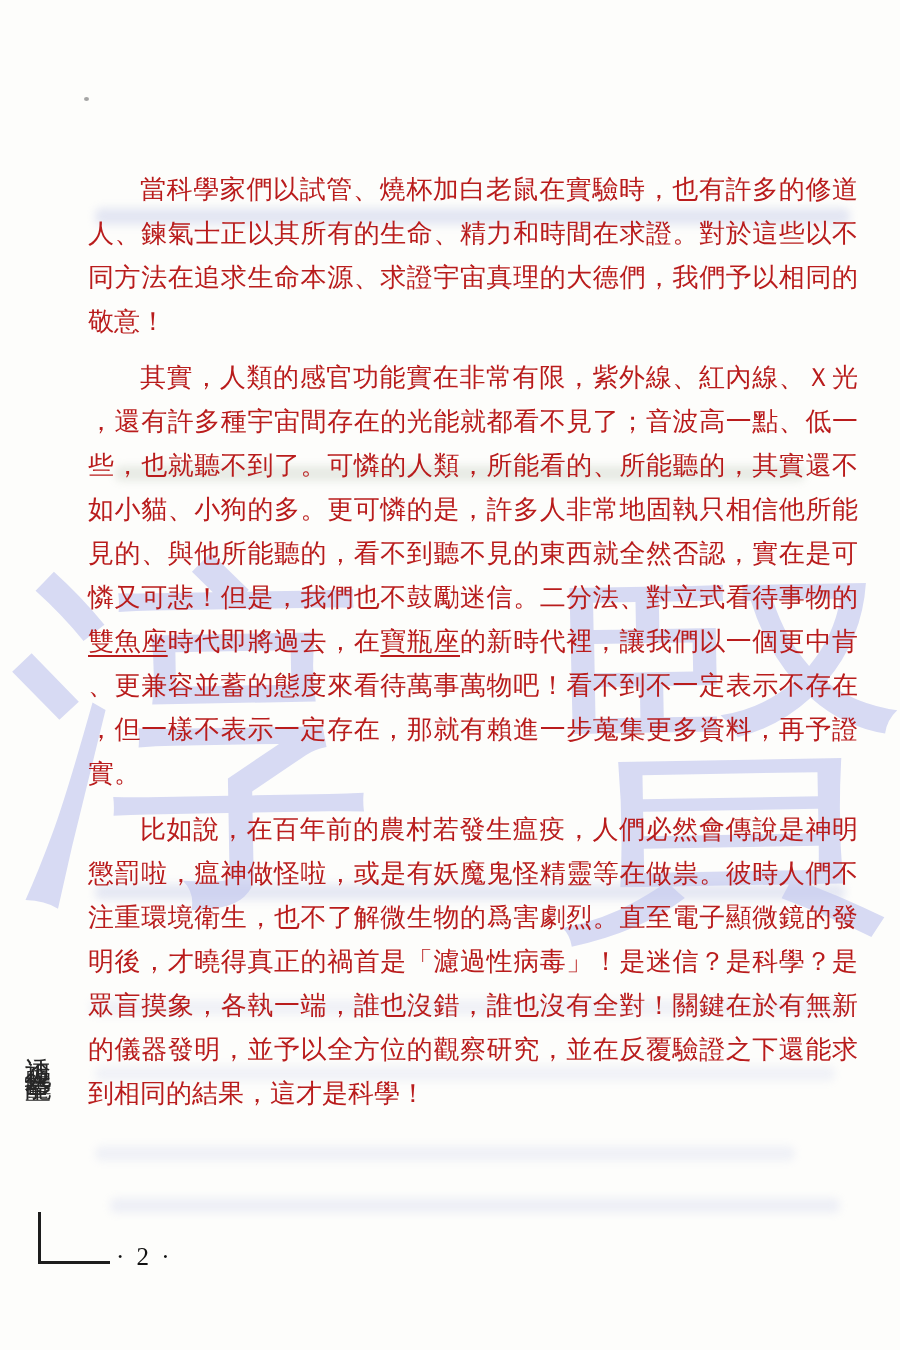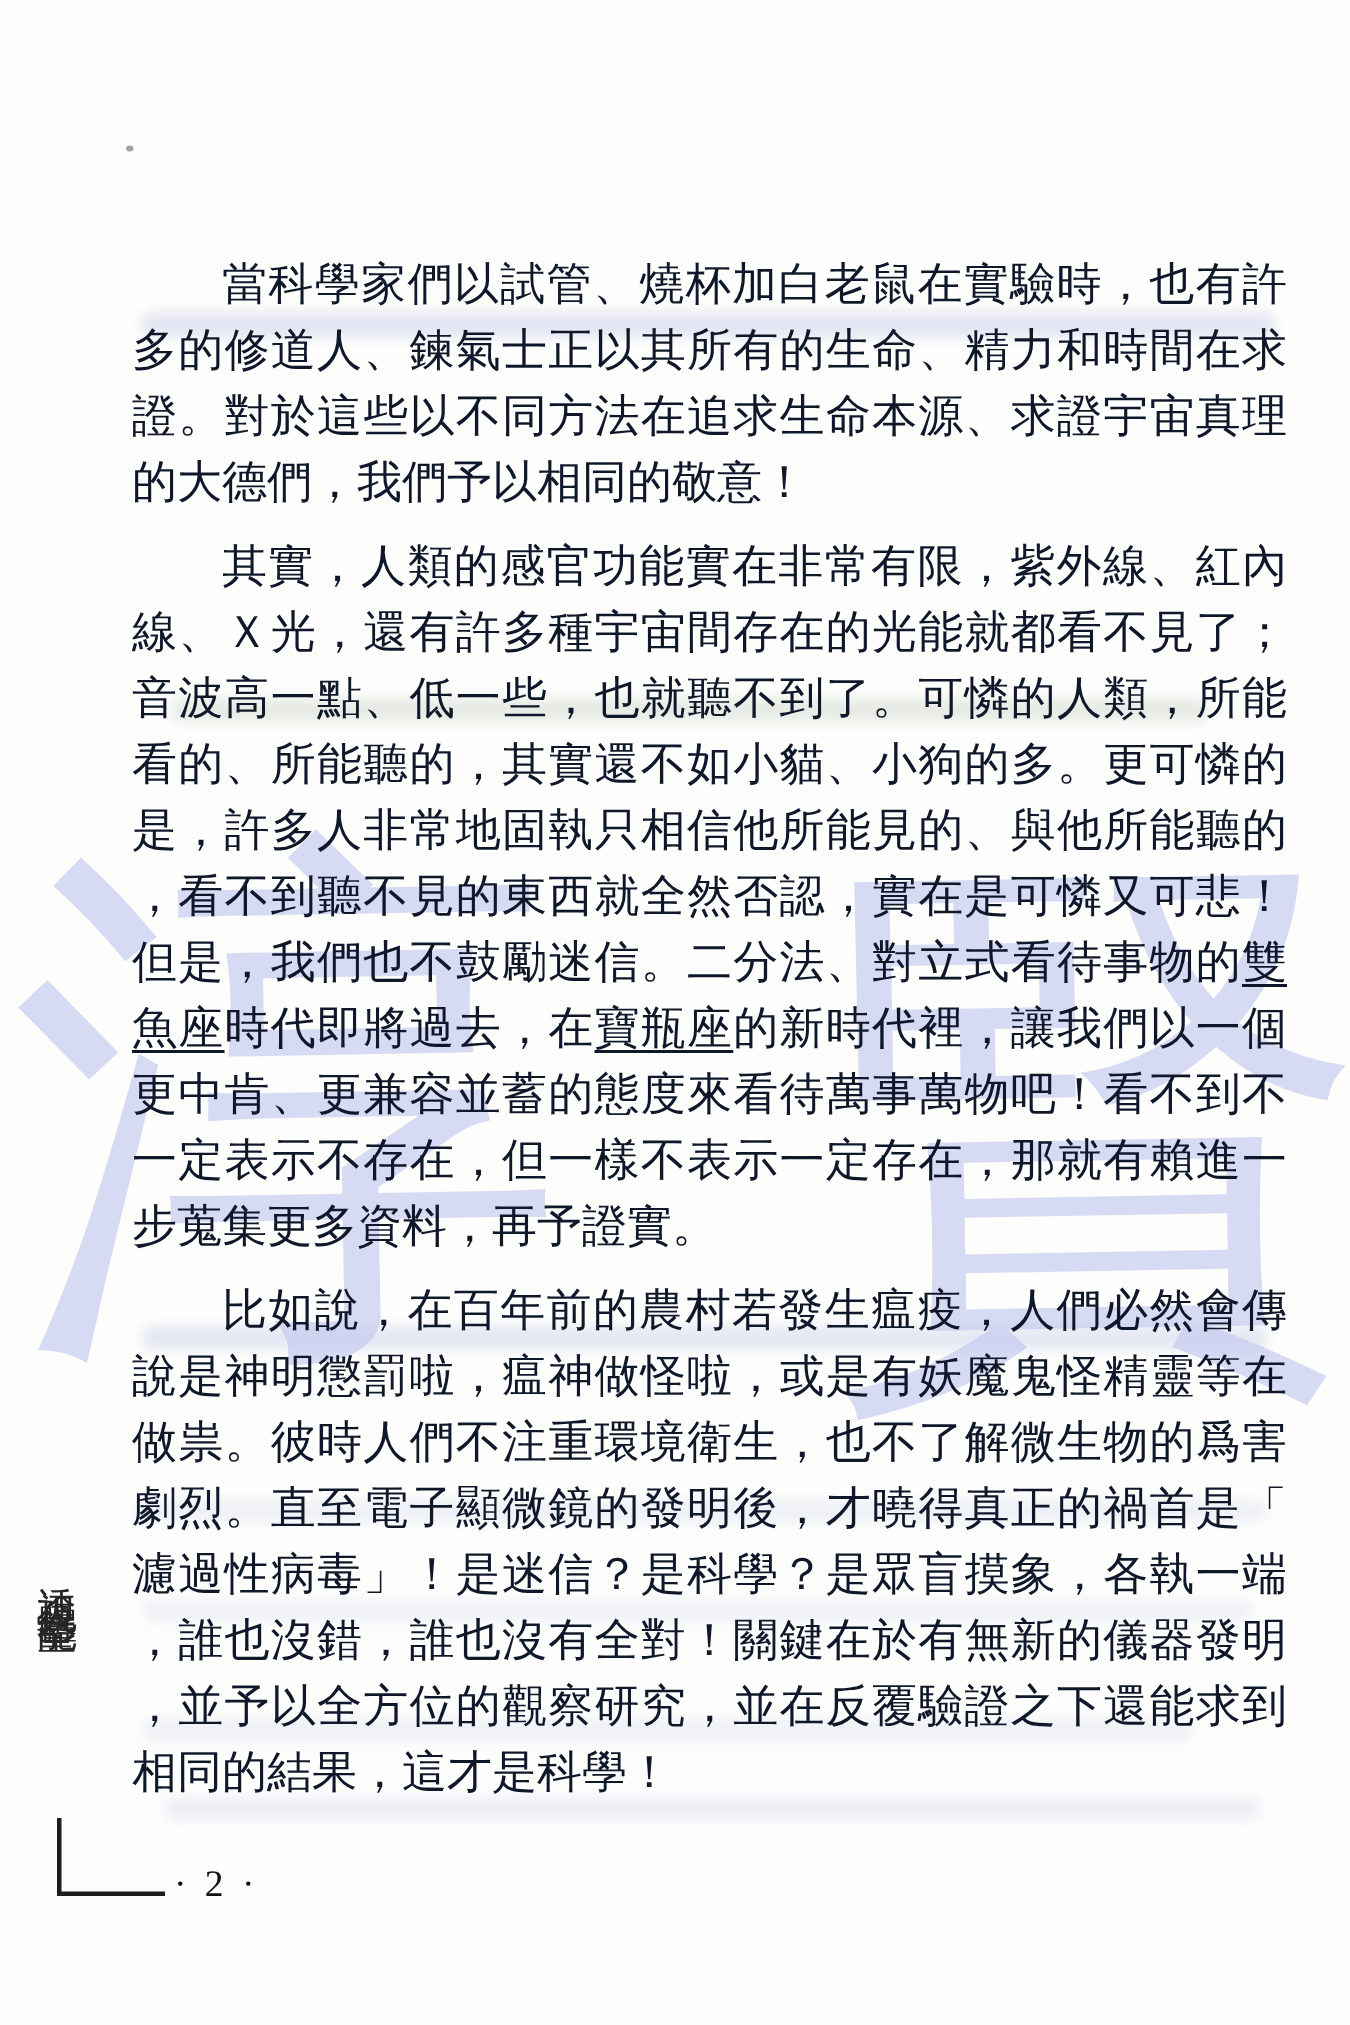--- a/index.html
+++ b/index.html
@@ -39,23 +39,23 @@
   .g4 { left:90px;  top:1000px; width:755px; height:15px; opacity:.16; }
   .g5 { left:95px;  top:1066px; width:740px; height:15px; opacity:.15; }
   .g6 { left:95px;  top:1146px; width:700px; height:15px; opacity:.16; }
   .g7 { left:110px; top:1198px; width:730px; height:15px; opacity:.18; }
 
   
   .body-text {
     position:absolute;
     left:88px; top:168px;
     width:770px;
-    font-size:30px;
+    font-size:26px;
     line-height:44px;
-    color:#0f172a;
+    color:#b91c1c;
     text-align:justify;
     text-justify:inter-character;
     line-break:anywhere;
     z-index:2;
   }
   .body-text p { margin:0 0 12px 0; text-indent:2em; }
   .body-text u { text-decoration-thickness:2px; text-underline-offset:5px; }
 
   
   .vertical-title {

